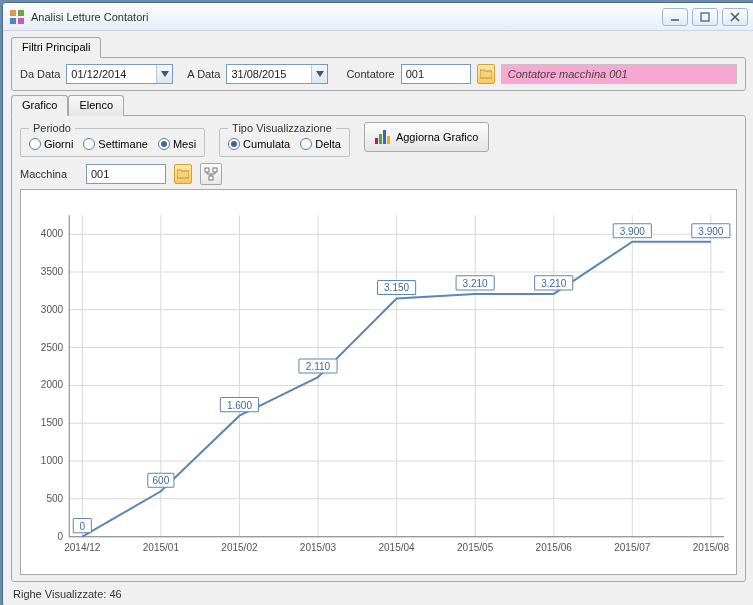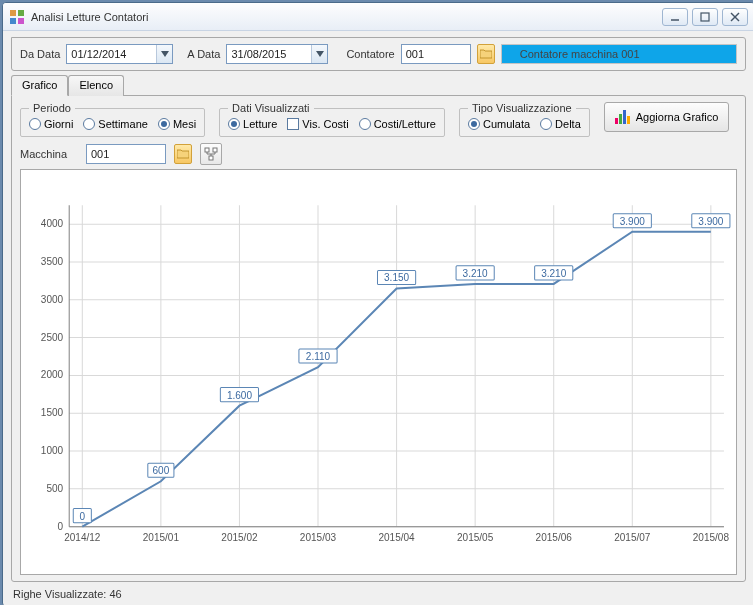--- a/index.html
+++ b/index.html
@@ -17,21 +17,21 @@
   .tab { padding:3px 10px 4px; border:1px solid #a8a8a8; border-bottom:none; border-radius:3px 3px 0 0; background:linear-gradient(#f7f7f7,#e6e6e6); cursor:pointer; position:relative; }
   .tab.active { background:#f0f0f0; border-bottom:1px solid #f0f0f0; z-index:2; }
   .tabpanel { border:1px solid #a8a8a8; border-radius:0 3px 3px 3px; padding:6px 8px; background:#f0f0f0; }
   .row { display:flex; align-items:center; gap:6px; }
   label.lbl { color:#333; }
   .combo, .txt { height:20px; border:1px solid #7a9ac0; background:#fff; padding:0 18px 0 4px; position:relative; display:flex; align-items:center; color:#222; }
   .combo .drop { position:absolute; right:0; top:0; width:16px; height:100%; border-left:1px solid #b8c8dc; background:linear-gradient(#f4f8fc,#dbe7f3); display:flex; align-items:center; justify-content:center; cursor:pointer; }
   .combo .drop svg { width:8px; height:6px; }
   .folder-btn { width:18px; height:20px; border:1px solid #d2a13a; background:linear-gradient(#ffe9a8,#f7c763); border-radius:2px; display:flex; align-items:center; justify-content:center; cursor:pointer; }
   .tree-btn { width:22px; height:22px; border:1px solid #a8a8a8; background:linear-gradient(#fdfdfd,#e7e7e7); border-radius:2px; display:flex; align-items:center; justify-content:center; cursor:pointer; }
-  .readonly { height:20px; border:1px solid #c4c4c4; background:#0ea5e9; padding:0 18px; display:flex; align-items:center; color:#444; }
+  .readonly { height:20px; border:1px solid #c4c4c4; background:#f9a8d4; padding:0 6px; display:flex; align-items:center; color:#444;font-style:italic; }
   fieldset { border:1px solid #c0c0c0; border-radius:2px; padding:4px 8px 6px; margin:0; }
   fieldset legend { padding:0 4px; color:#333; }
   .radio, .check { display:flex; align-items:center; gap:3px; cursor:pointer; }
   .radio-dot { width:12px; height:12px; border:1px solid #5a7aa0; border-radius:50%; display:flex; align-items:center; justify-content:center; background:#fff; }
   .radio-dot.sel::after { content:""; width:6px; height:6px; border-radius:50%; background:#3d6aa0; }
   .check-box { width:12px; height:12px; border:1px solid #5a7aa0; background:#fff; }
   .btn { height:30px; padding:0 10px; border:1px solid #a8a8a8; background:linear-gradient(#fdfdfd,#e5e5e5); border-radius:3px; display:flex; align-items:center; gap:6px; cursor:pointer; }
   .bar-icon { display:flex; align-items:flex-end; gap:1px; height:14px; }
   .bar-icon span { width:3px; }
   .chart-wrap { flex:1; border:1px solid #a8a8a8; background:#fff; margin-top:4px; position:relative; }
@@ -74,20 +74,23 @@
             <line x1="1" y1="1" x2="9" y2="9" stroke="#456" stroke-width="1.4"></line>
             <line x1="9" y1="1" x2="1" y2="9" stroke="#456" stroke-width="1.4"></line>
           </svg>
         </div>
     </div>
   </div>
 
   <div class="content">
 
     <div class="tabset">
+      <div class="tabstrip">
+        <div class="tab active">Filtri Principali</div>
+      </div>
       <div class="tabpanel">
         <div class="row">
           <label class="lbl">Da Data</label>
           <div class="combo" style="width:107px">
             <span>01/12/2014</span>
             <span class="drop">
                 <svg viewBox="0 0 8 6">
                   <polygon points="0,0 8,0 4,6" fill="#456"></polygon>
                 </svg>
               </span>
@@ -134,37 +137,20 @@
                   <span class="radio-dot"></span>
                   <span>Settimane</span>
                 </div>
               <div class="radio">
                   <span class="radio-dot sel"></span>
                   <span>Mesi</span>
                 </div>
             </div>
           </fieldset>
 
-          <fieldset>
-            <legend>Dati Visualizzati</legend>
-            <div class="row" style="gap:10px">
-              <div class="radio">
-                  <span class="radio-dot sel"></span>
-                  <span>Letture</span>
-                </div>
-              <div class="check">
-                  <span class="check-box"></span>
-                  <span>Vis. Costi</span>
-                </div>
-              <div class="radio">
-                  <span class="radio-dot"></span>
-                  <span>Costi/Letture</span>
-                </div>
-            </div>
-          </fieldset>
 
           <fieldset>
             <legend>Tipo Visualizzazione</legend>
             <div class="row" style="gap:10px">
               <div class="radio">
                   <span class="radio-dot sel"></span>
                   <span>Cumulata</span>
                 </div>
               <div class="radio">
                   <span class="radio-dot"></span>

